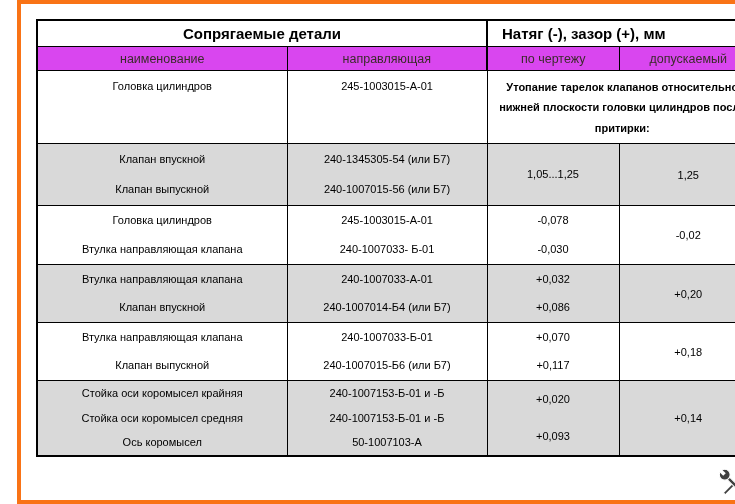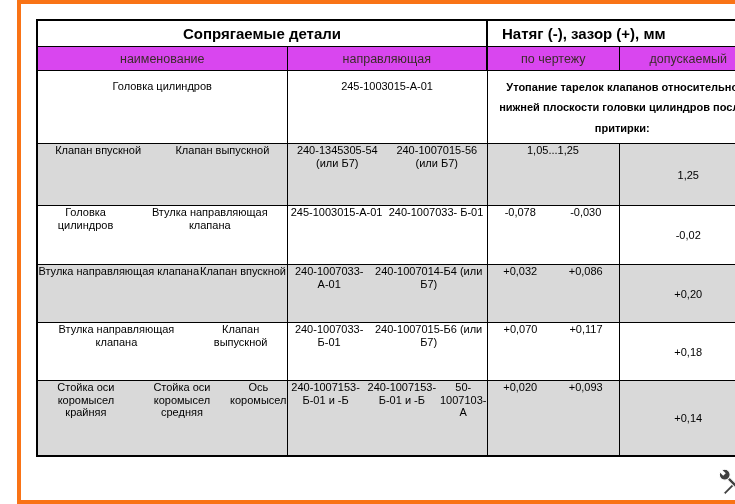--- a/index.html
+++ b/index.html
@@ -60,21 +60,23 @@
   tr.r0 td{height:66px;vertical-align:top;}
   tr.r1 td{height:61px;}
   tr.r2 td{height:58px;}
   tr.r3 td{height:57px;}
   tr.r4 td{height:57px;}
   tr.r5 td{height:74px;}
   tr.r6 td{height:57px;}
   .lines{
     height:100%;
     display:flex;
+    flex-direction:column;
     justify-content:space-around;
+    align-items:center;
   }
   .lines div{line-height:1.15;}
   tr.r0 .top-line{padding-top:9px;}
   td.note-cell{
     vertical-align:top;
     padding:6px 10px 0 10px;
     line-height:1.85;
     text-align:center;
     font-weight:bold;
   }

